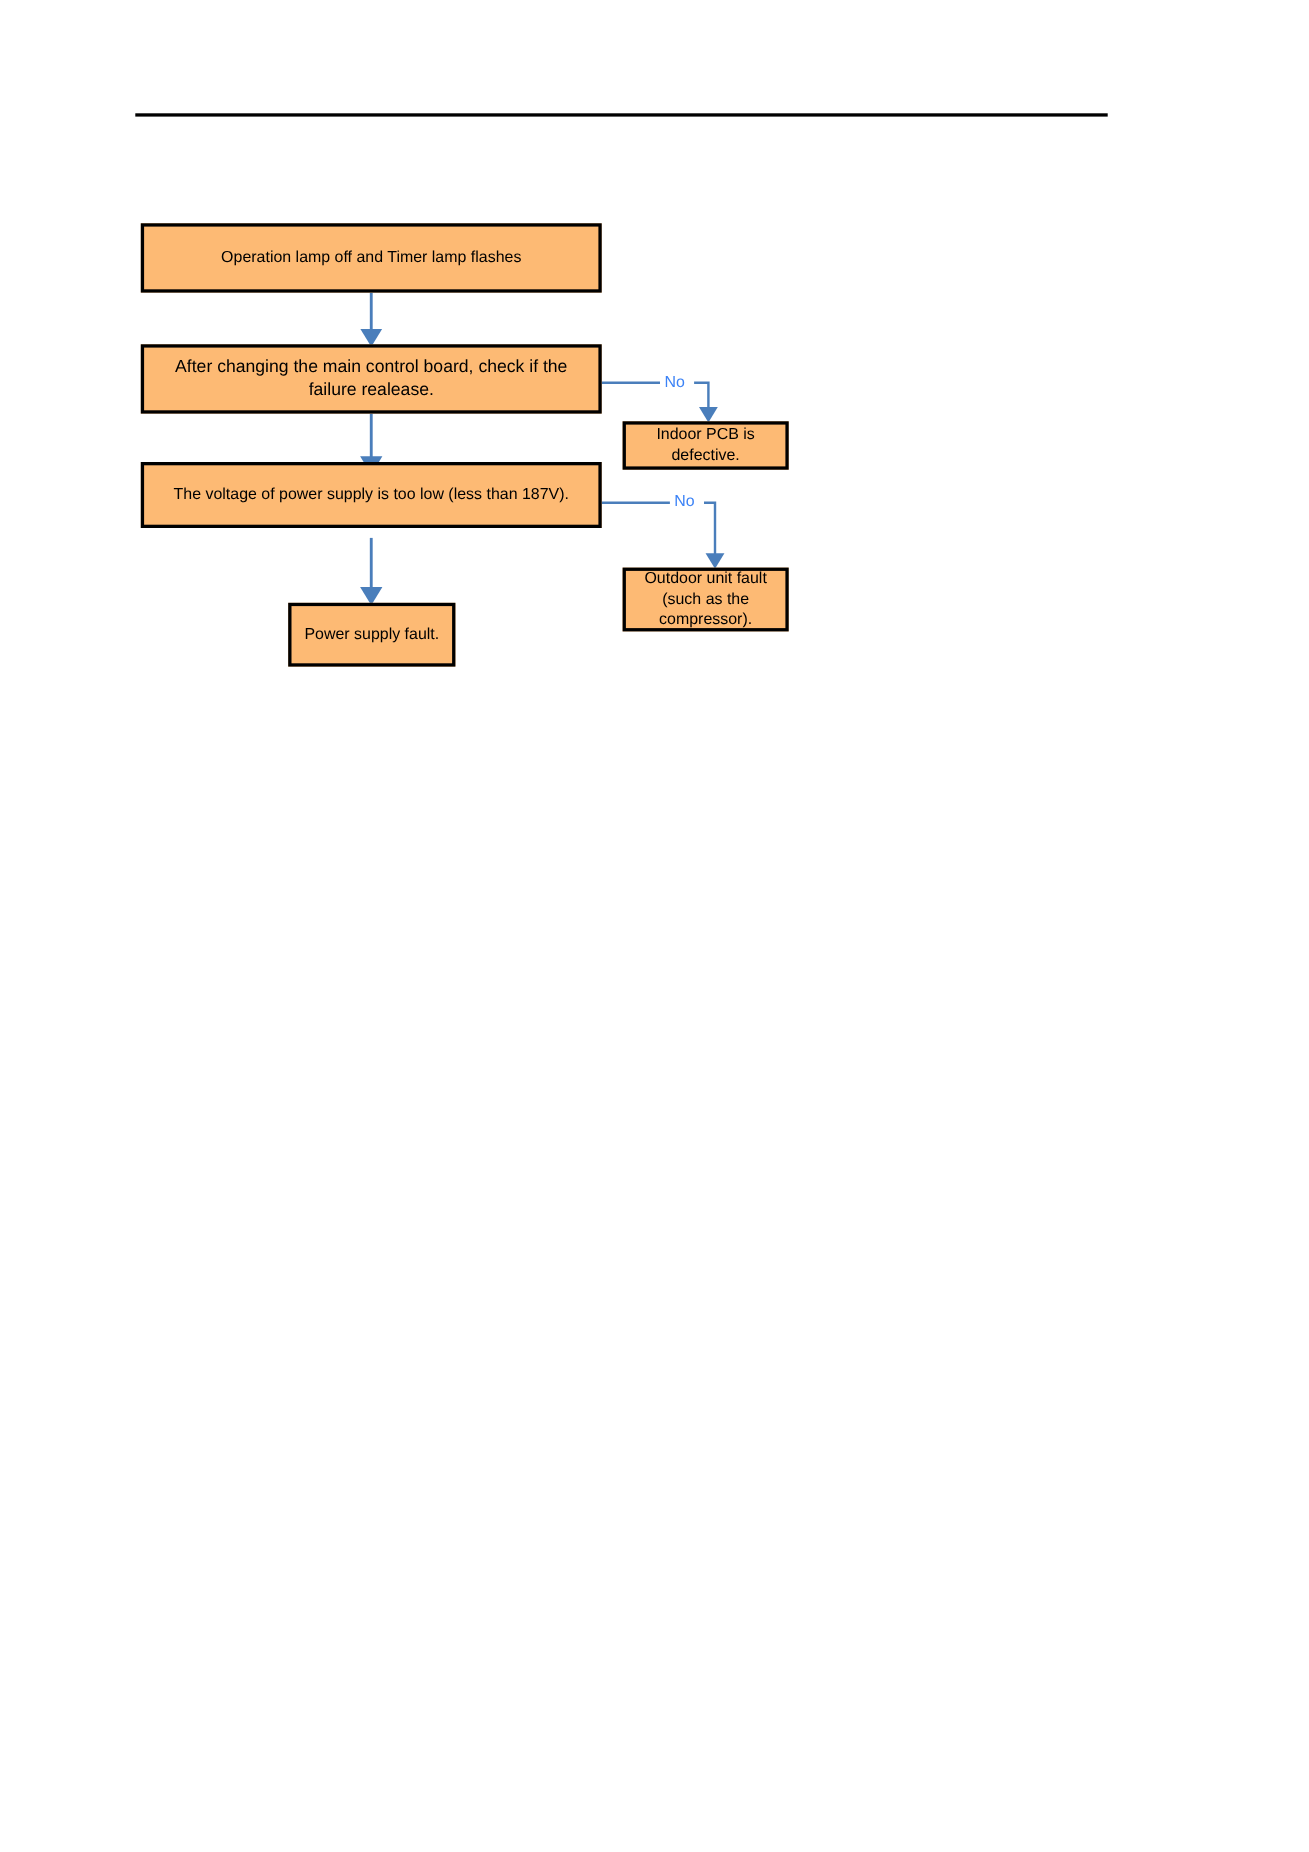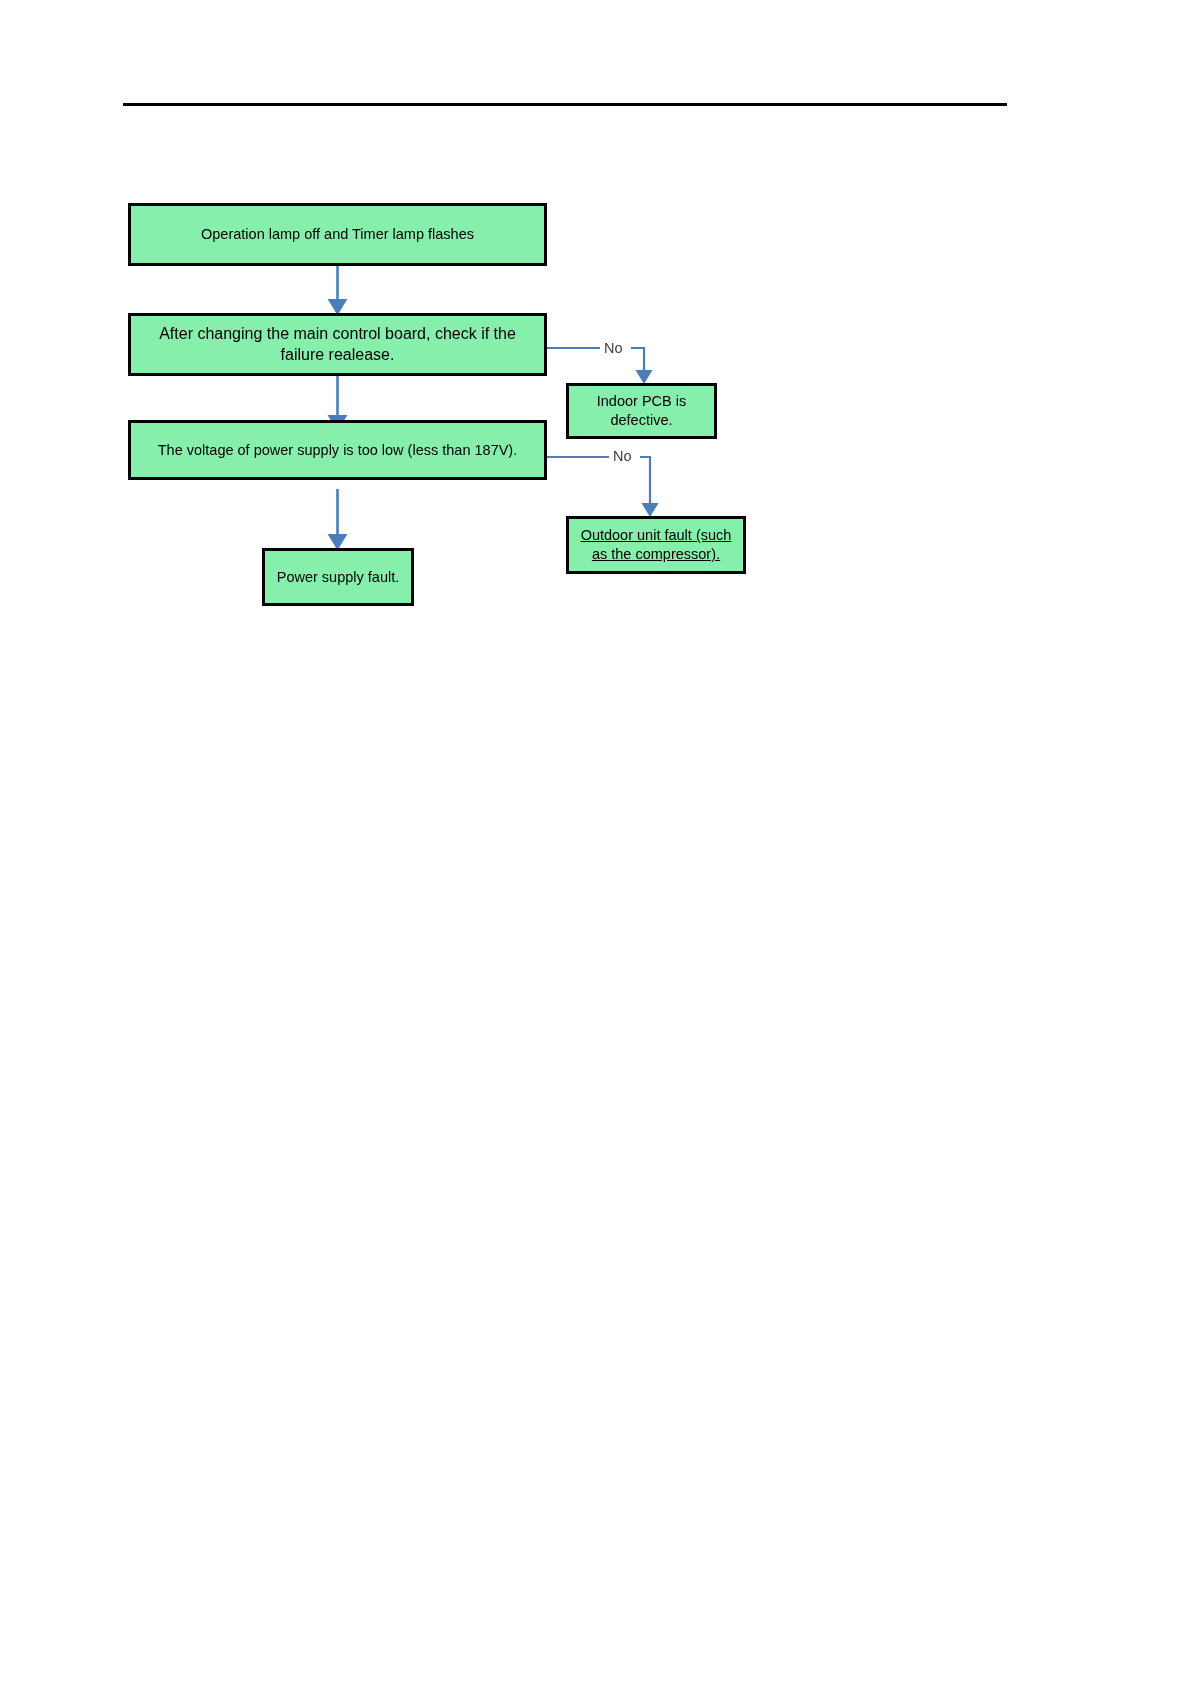--- a/index.html
+++ b/index.html
@@ -32,60 +32,60 @@
     left: 0;
     top: 0;
     width: 1190px;
     height: 700px;
   }
 
   
   .node {
     position: absolute;
     box-sizing: border-box;
-    background: #86efac;
+    background: #fdba74;
     border: 3px solid #000000;
     display: flex;
     align-items: center;
     justify-content: center;
     text-align: center;
     font-size: 14.5px;
     line-height: 1.28;
     color: #000000;
     padding: 2px 6px;
   }
 
   #node-start   { left: 128px; top: 203px; width: 419px; height: 63px; }
   #node-check   { left: 128px; top: 313px; width: 419px; height: 63px;
                   justify-content: center; }
   #node-voltage { left: 128px; top: 420px; width: 419px; height: 60px; }
   #node-power   { left: 262px; top: 548px; width: 152px; height: 58px; }
-  #node-pcb     { left: 566px; top: 383px; width: 151px; height: 56px; }
-  #node-outdoor { left: 566px; top: 516px; width: 180px; height: 58px; text-decoration: underline; }
+  #node-pcb     { left: 566px; top: 383px; width: 151px; height: 44px; }
+  #node-outdoor { left: 566px; top: 516px; width: 151px; height: 58px; }
 
   #node-check .node-text { font-size: 16px; }
 
   .node-text { display: block; }
 
   
   .wires {
     position: absolute;
     left: 0;
     top: 0;
     width: 1190px;
     height: 700px;
     pointer-events: none;
   }
 
   
   .branch-label {
     position: absolute;
     font-size: 14.5px;
     line-height: 1;
-    color: #404040;
+    color: #3b82f6;
     background: #ffffff;
     padding: 0 2px;
   }
   #label-no-1 { left: 602px; top: 341px; }
   #label-no-2 { left: 611px; top: 449px; }
 </style>
 </head>
 <body>
 
 <div class="header-rule"></div>

